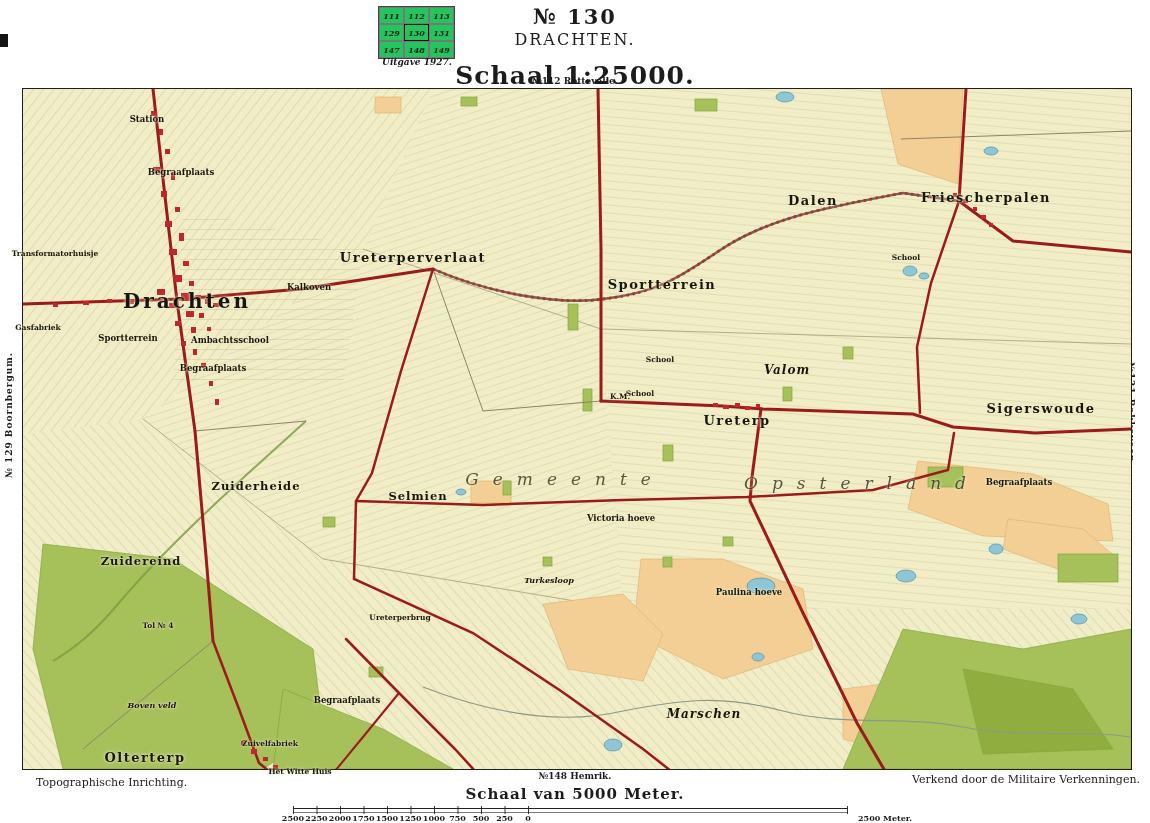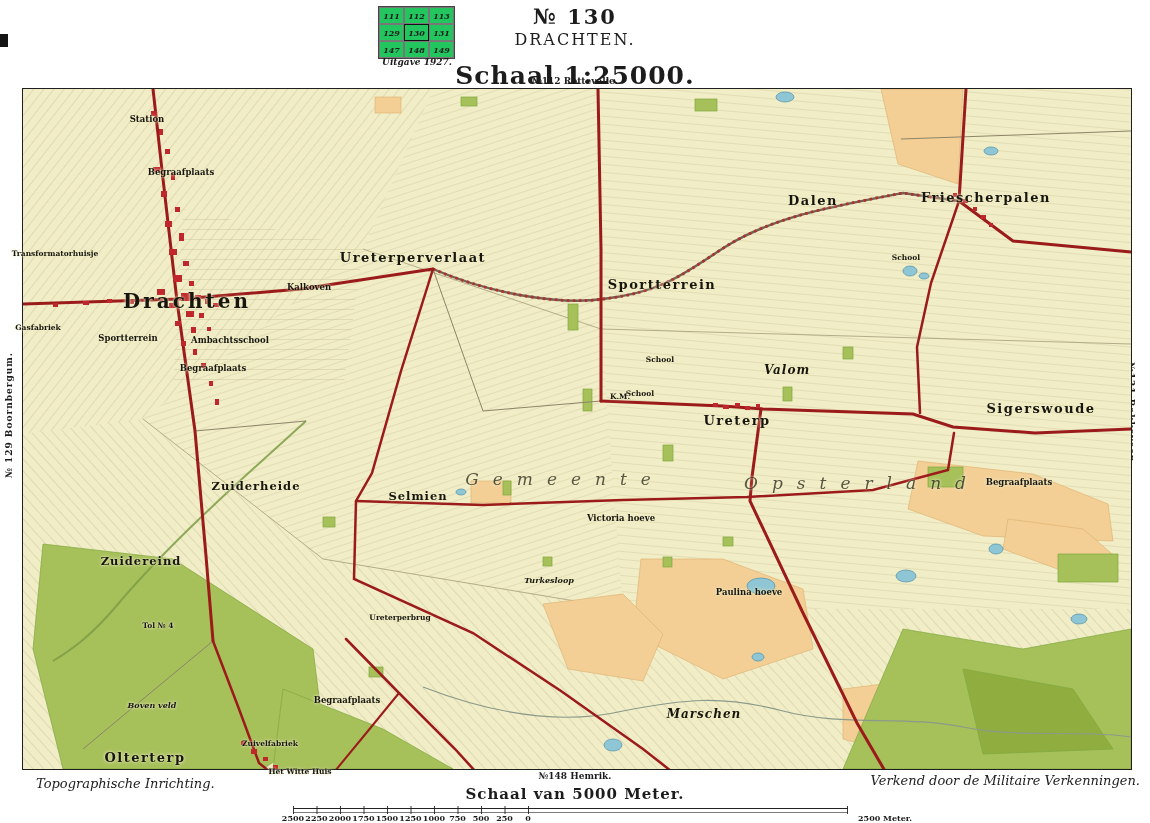--- a/index.html
+++ b/index.html
@@ -6,21 +6,21 @@
   .page{position:relative;width:1150px;height:823px;background:#ffffff;overflow:hidden;
         font-family:"DejaVu Serif",serif;color:#1c1c1c;}
   .hdr{position:absolute;left:0;right:0;text-align:center;white-space:nowrap;}
   .sheet-no{top:4px;font-size:21px;font-weight:700;letter-spacing:2px;}
   .title{top:30px;font-size:16px;font-weight:400;letter-spacing:2px;}
   .surveyed{top:50px;font-size:10px;font-style:italic;}
   .scale-line{top:61px;font-size:25px;font-weight:700;letter-spacing:1px;}
   .edge-top{top:76px;font-size:9px;font-weight:700;}
   .edge-bottom{top:771px;font-size:9px;font-weight:700;}
   .scale-caption{top:785px;font-size:15px;font-weight:700;letter-spacing:1px;}
-  .credit{position:absolute;font-style:italic;font-size:13px;white-space:nowrap;}
+  .credit{position:absolute;font-size:11px;white-space:nowrap;}
   .credit-left{left:36px;top:776px;}
   .credit-right{right:10px;top:773px;}
   .vlabel{position:absolute;font-size:9px;font-weight:700;letter-spacing:1px;white-space:nowrap;}
   .vlabel-left{left:4px;top:478px;transform:rotate(-90deg);transform-origin:left top;}
   .vlabel-right{left:1136px;top:362px;transform:rotate(90deg);transform-origin:left top;}
   .index-grid{position:absolute;left:378px;top:6px;border:1px solid #444;
               display:grid;grid-template-columns:repeat(3,25px);background:#22c55e;}
   .grid-cell{height:15px;border:0.5px solid #777;display:flex;align-items:center;justify-content:center;
              font:italic 700 8px "DejaVu Serif",serif;}
   .grid-cell.current{border:1.6px solid #111;}

